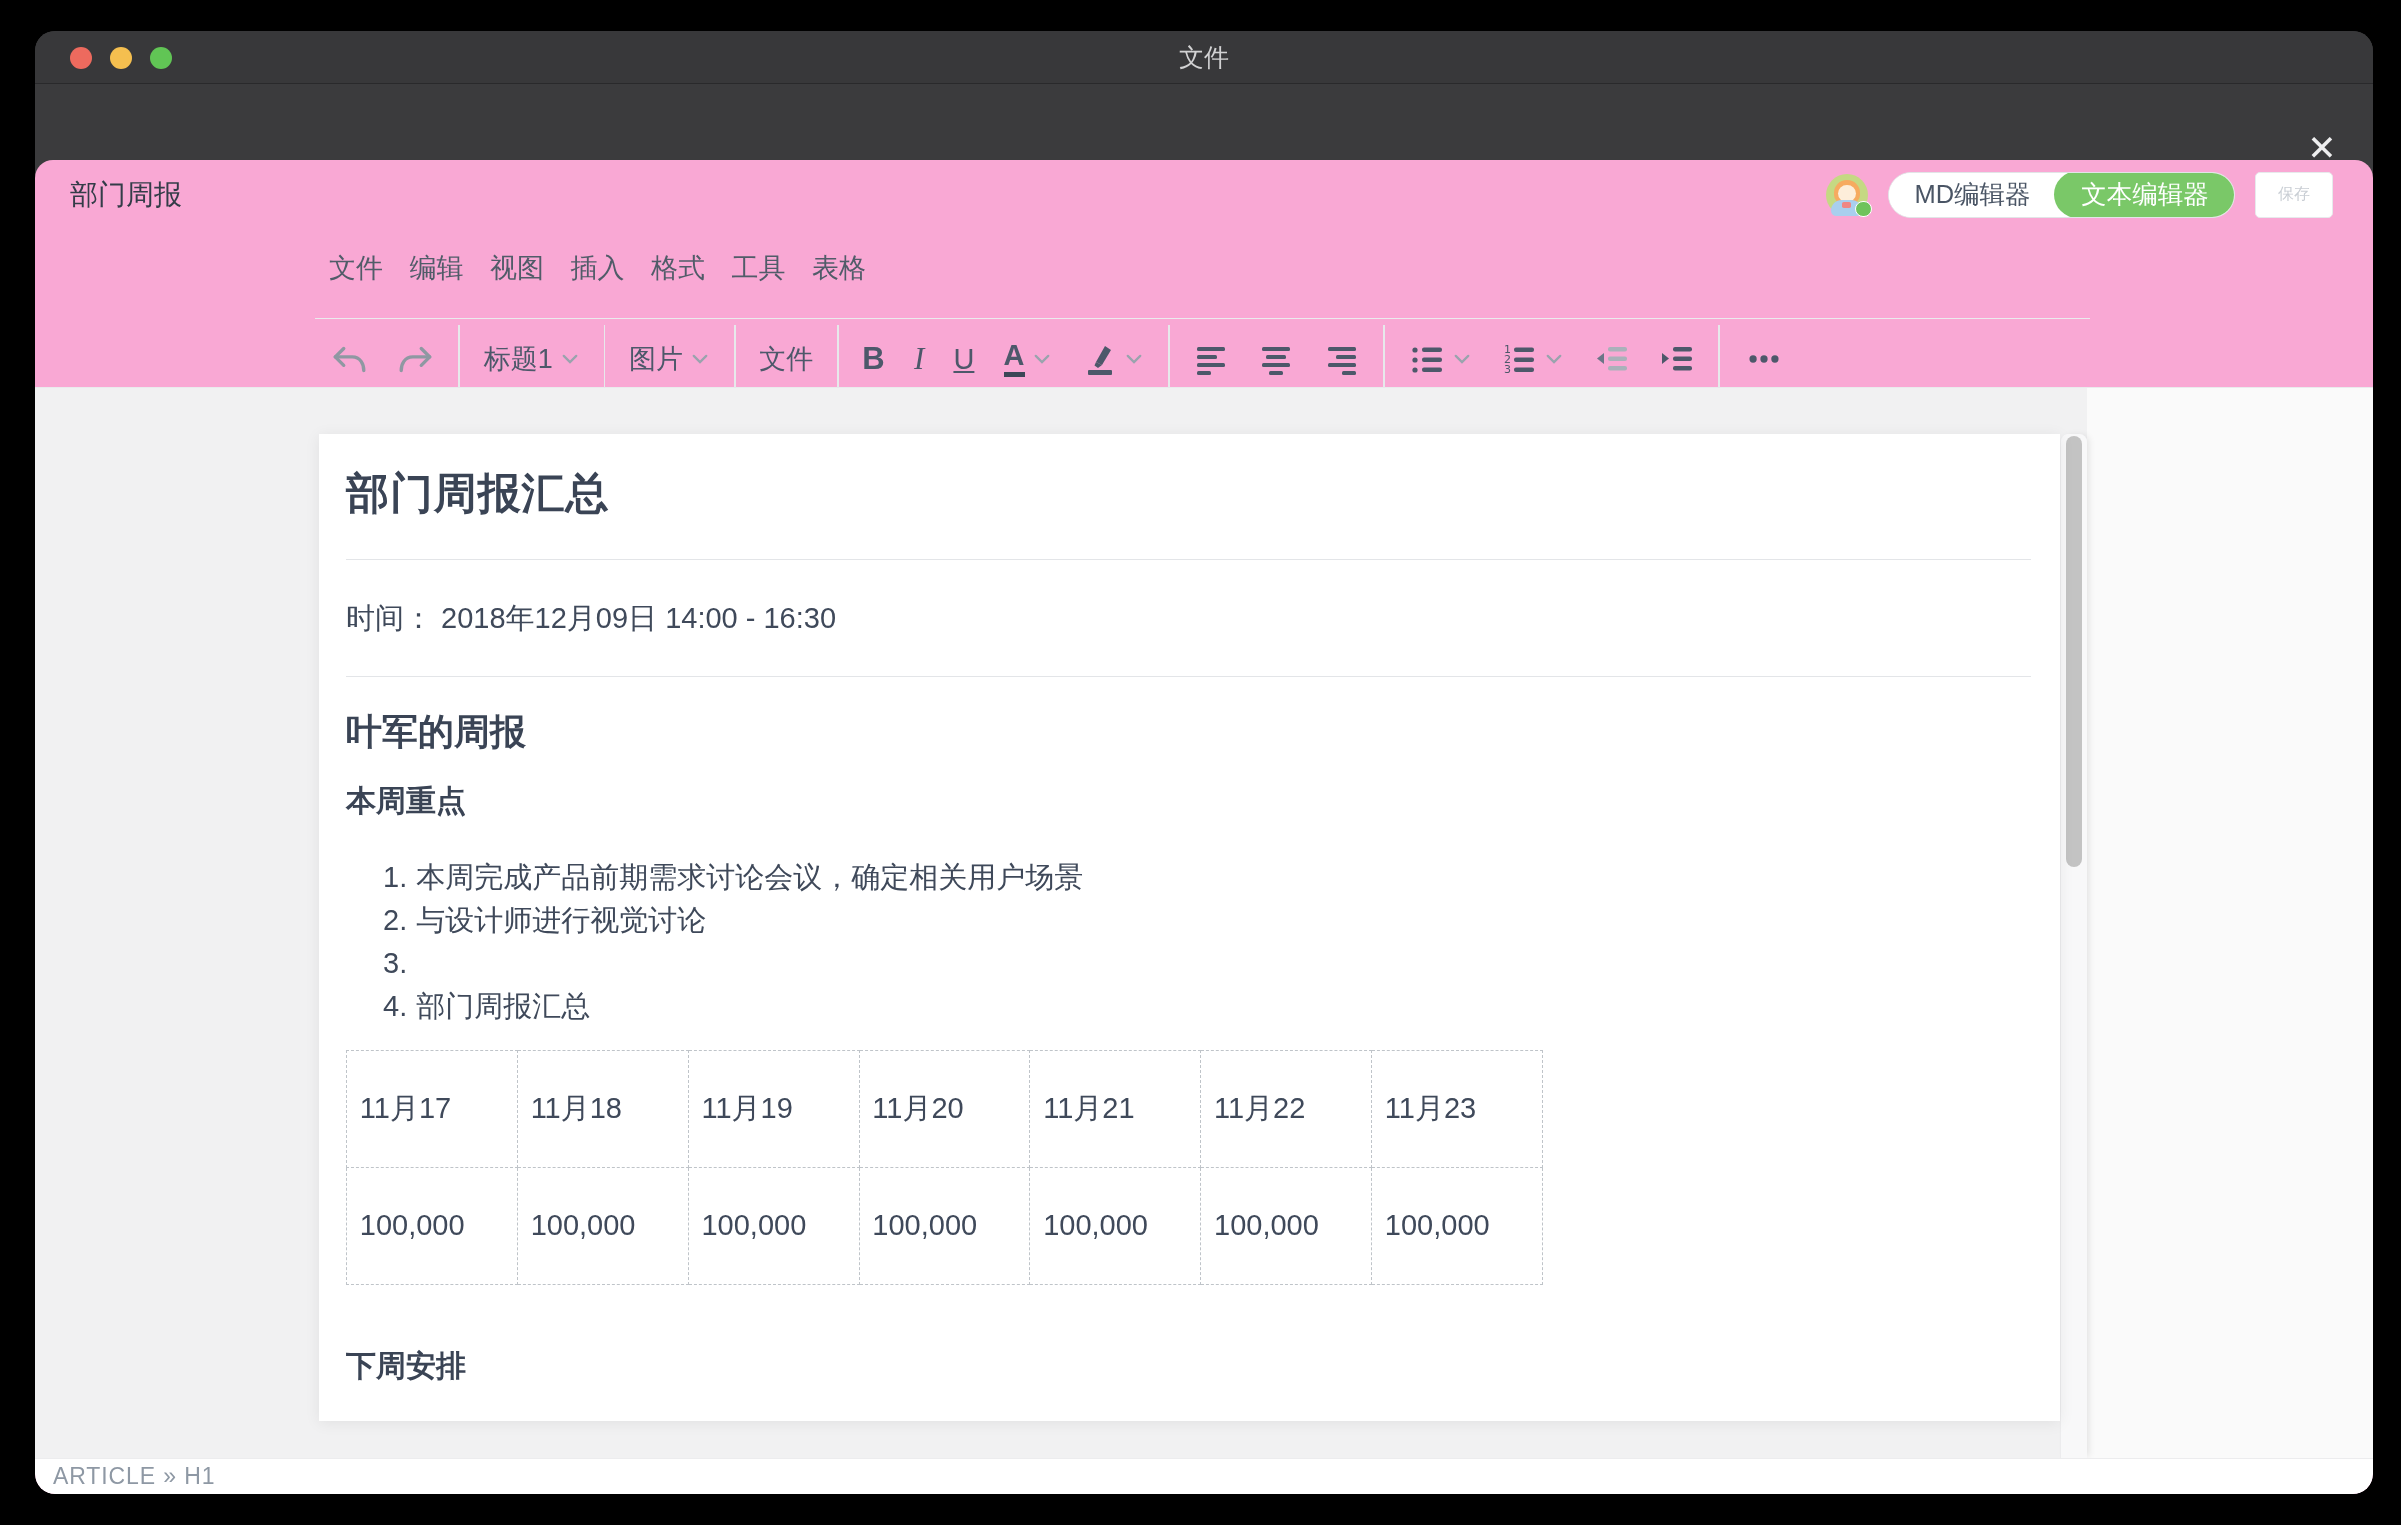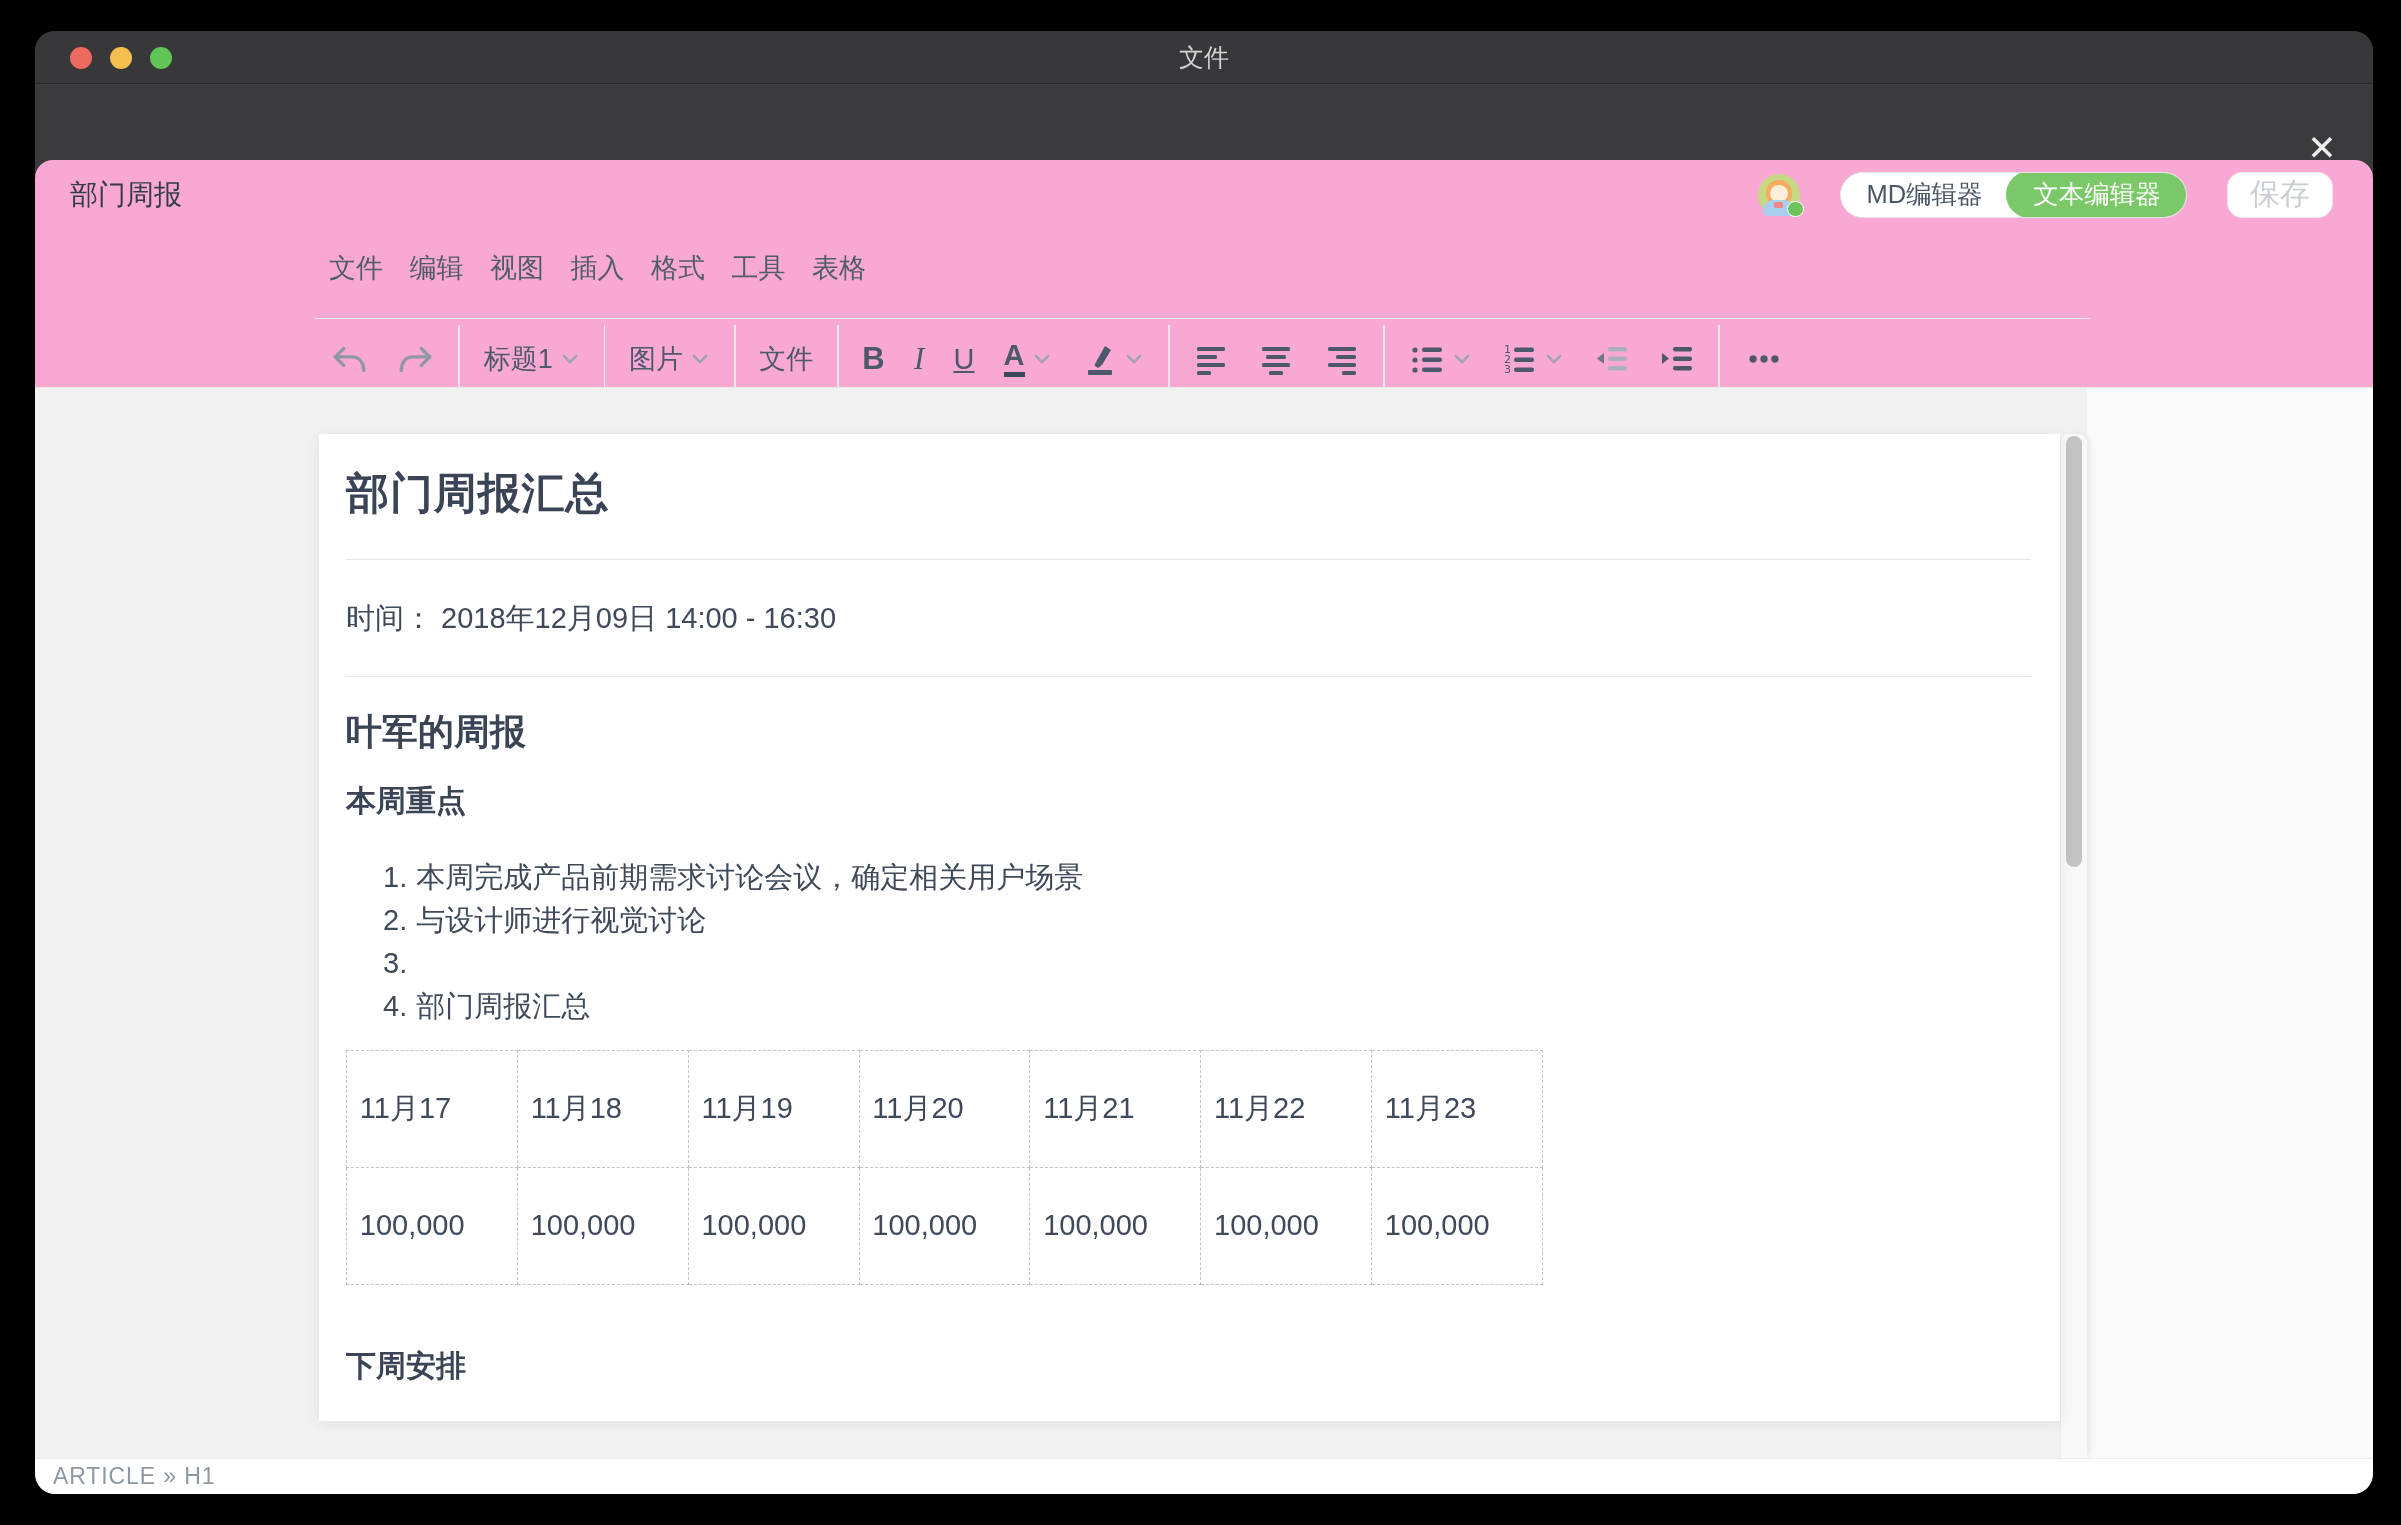--- a/index.html
+++ b/index.html
@@ -32,40 +32,40 @@
 
   
   .panel { position:absolute; left:0; right:0; top:129px; bottom:0;
            background:#f9a8d4; border-radius:18px 18px 20px 20px;
            display:flex; flex-direction:column; z-index:10; overflow:hidden; }
 
   
   .doc-header { height:69px; display:flex; align-items:center;
                 padding:0 40px 0 35px; }
   .doc-title { font-size:28px; color:#333c48; font-weight:500; }
-  .dh-right { margin-left:auto; display:flex; align-items:center; gap:40px; }
+  .dh-right { margin-left:auto; display:flex; align-items:center; gap:20px; }
   .avatar { position:relative; width:42px; height:42px; border-radius:50%;
             background:#c5d983; overflow:visible; }
   .avatar .hair { position:absolute; left:8.2px; top:6.4px; width:25.5px; height:24px;
                   border-radius:12.8px 12.8px 9px 9px; background:#f6ab60; }
   .avatar .face { position:absolute; left:12px; top:11px; width:18px; height:17.3px;
                   border-radius:50%; background:#fdeeda; }
   .avatar .shirt { position:absolute; left:5.5px; top:26.5px; width:31px; height:15.5px;
                    border-radius:14.6px 14.6px 7.3px 7.3px; background:#a9cfee; }
   .avatar .bow { position:absolute; left:16.4px; top:28px; width:9px; height:6.4px;
                  background:#ef8784; border-radius:1.8px; }
   .avatar .dot { position:absolute; right:-3.6px; bottom:-1.8px; width:16.4px; height:16.4px;
                  border-radius:50%; background:#6fc35c; border:1.8px solid #fff; }
   .segmented { display:flex; height:46px; border:1.8px solid #e2e5e7; border-radius:24px;
                overflow:hidden; background:#fff; }
   .seg-btn { display:flex; align-items:center; padding:0 25.5px; font-size:25.5px;
              color:#4a5565; background:#fff; border:none; cursor:pointer; }
   .seg-btn.active { background:#7ac868; color:#fff; border-radius:24px; margin:-1.8px; padding:0 27px; }
-  .save-btn { height:46px; padding:0 22px; border:1.8px solid #e7eaec; border-radius:15px;
-              background:#fff; color:#c9ced4; font-size:30px; cursor:default; }
+  .save-btn { height:46px; padding:0 22px; border:1.8px solid #e7eaec; border-radius:5px;
+              background:#fff; color:#c9ced4; font-size:16px; cursor:default; }
 
   
   .menubar { height:77px; display:flex; align-items:center; gap:26.5px; padding-left:294px; }
   .menu-item { font-size:27px; color:#515c69; cursor:pointer; }
 
   
   .toolbar-row { height:82px; border-bottom:1.8px solid #eaebed; position:relative; }
   .toolbar { position:absolute; left:280px; top:12px; width:1775px; height:100%;
              border-top:1.8px solid #eaebed; display:flex; align-items:center; }
   .tb-btn { display:flex; align-items:center; justify-content:center; gap:7.3px;

